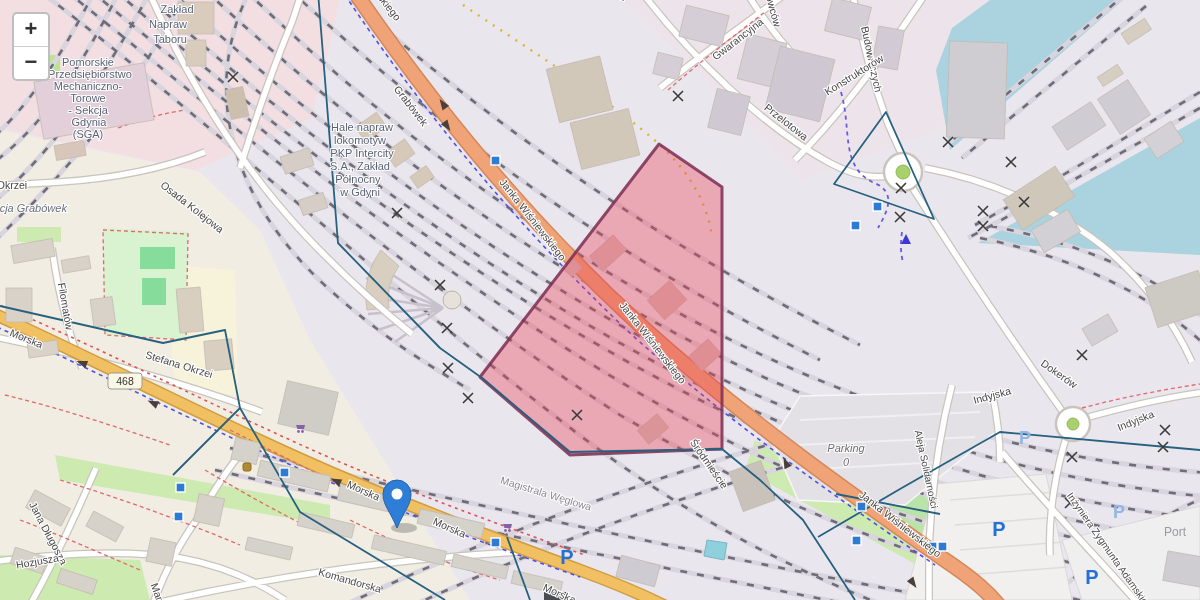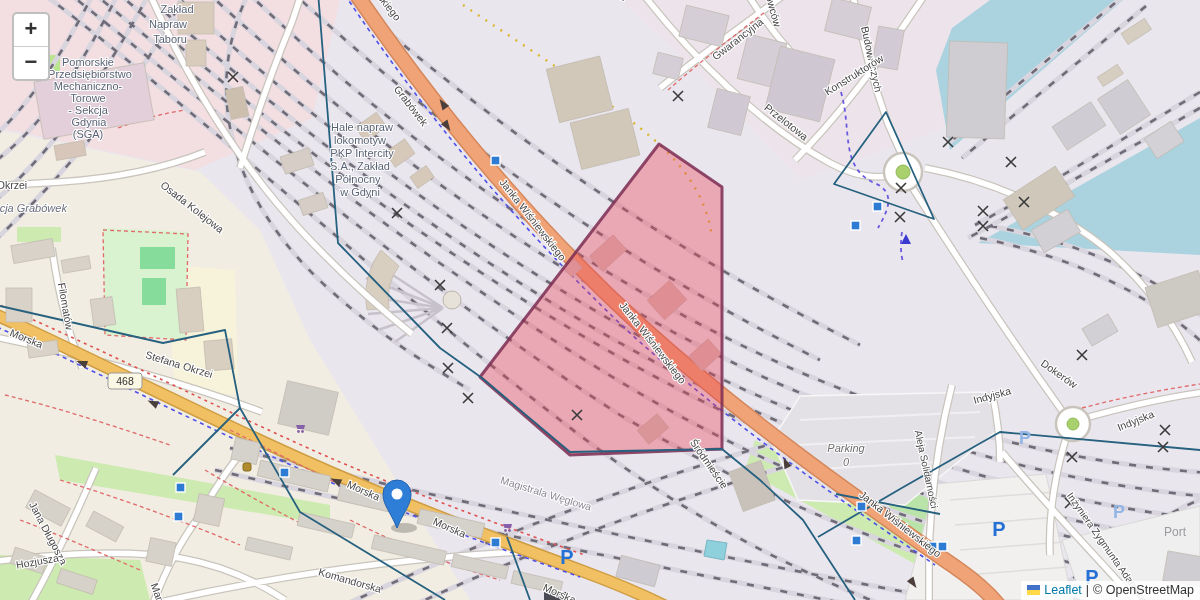--- a/index.html
+++ b/index.html
@@ -288,22 +288,13 @@
     <circle cx="397" cy="494" r="5.5" fill="#ffffff"></circle>
   </g>
 </svg>
 
   <div class="zoomctl">
     <a class="zbtn">+</a>
     <div class="zsep"></div>
     <a class="zbtn">−</a>
   </div>
 
-  <div class="attr">
-    <span class="flag">
-        <i class="f-b"></i>
-        <i class="f-y"></i>
-      </span>
-    <a href="#" class="lf">Leaflet</a>
-    <span>|</span>
-    <span>© OpenStreetMap</span>
-  </div>
 </div>
 
 </body></html>

